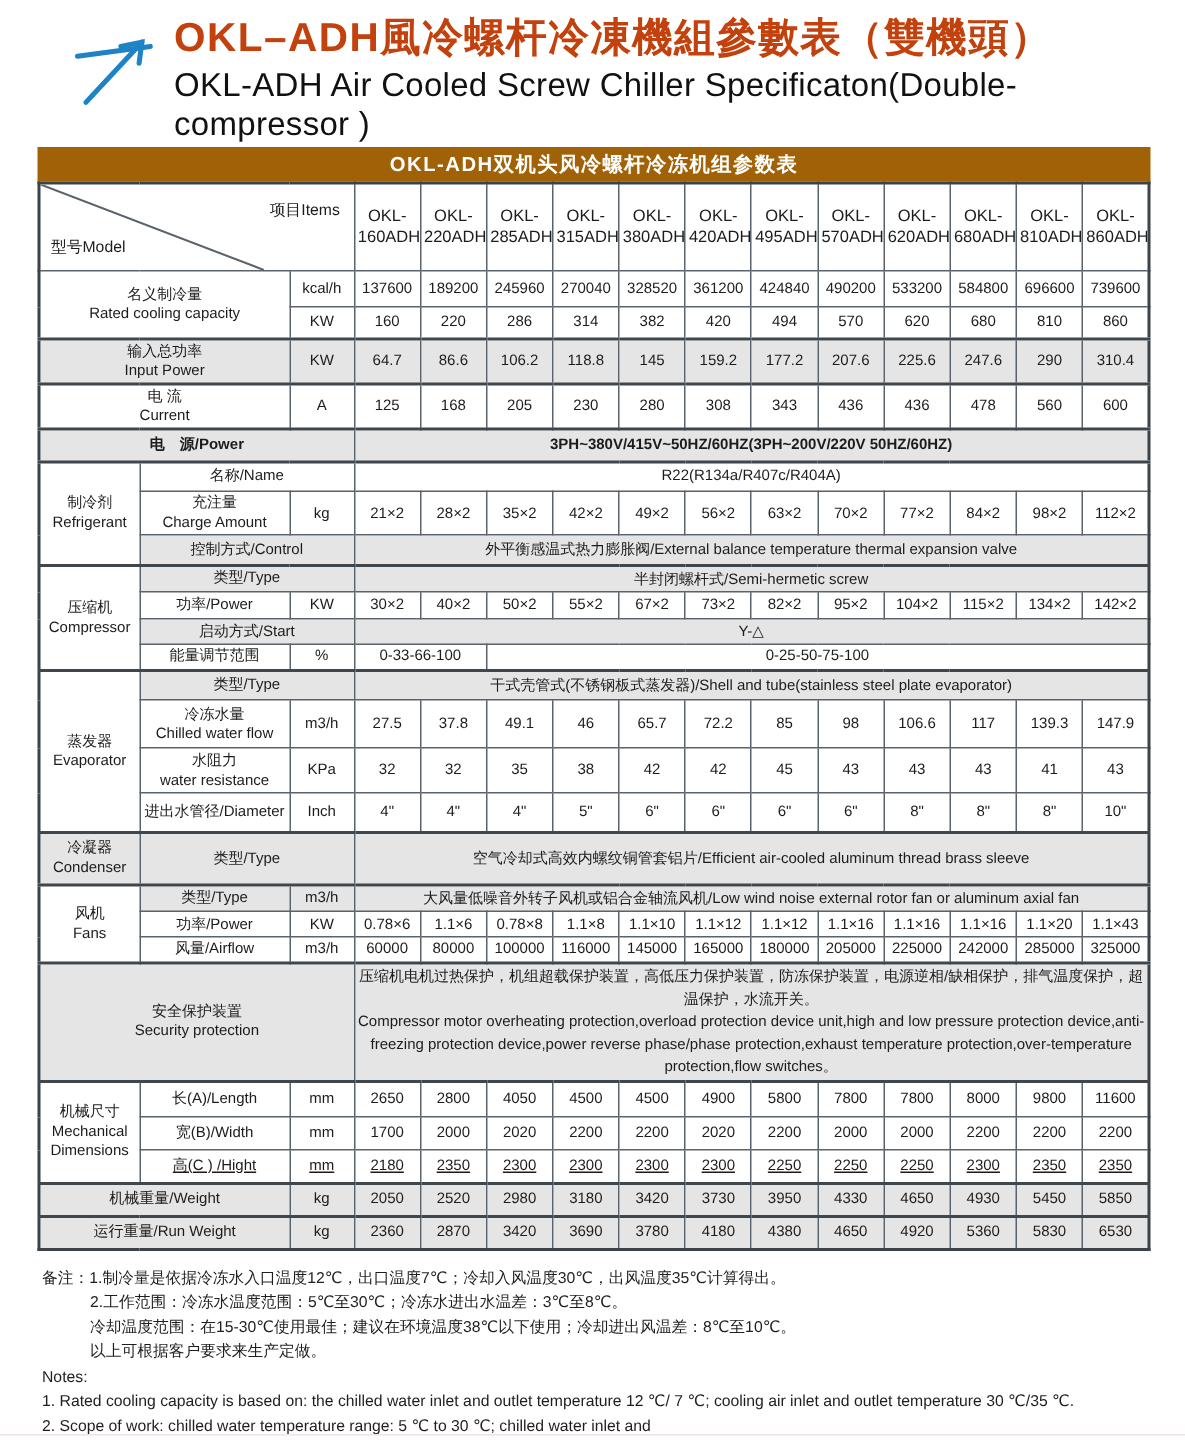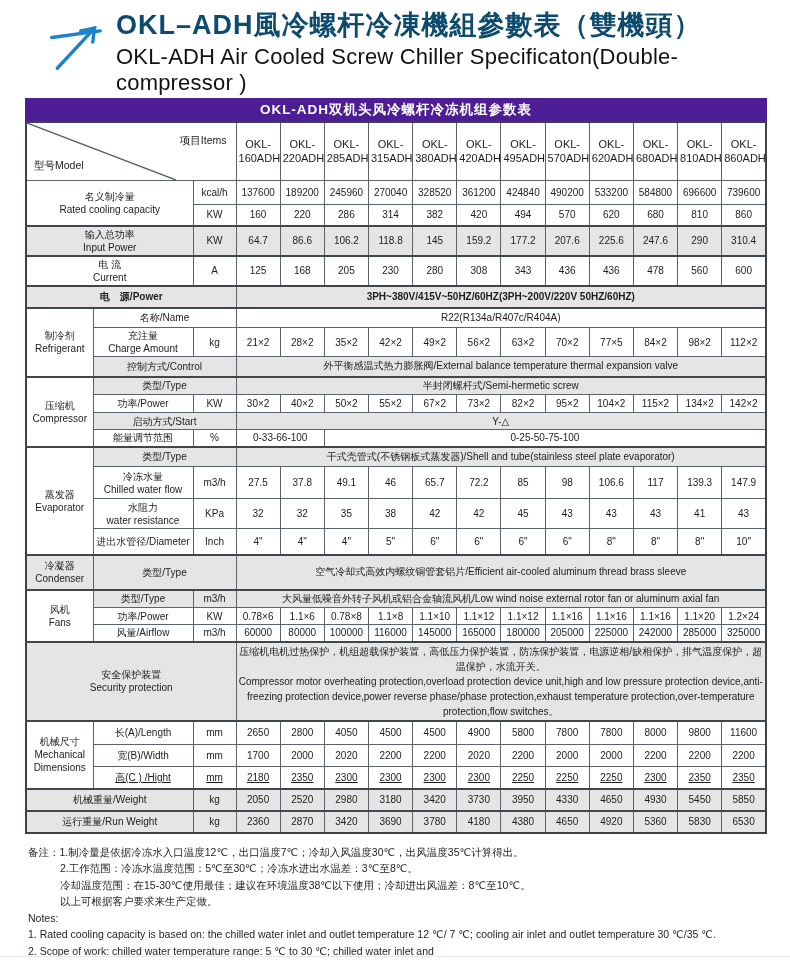--- a/index.html
+++ b/index.html
@@ -5,26 +5,26 @@
   html,body{margin:0;padding:0;}
   body{
     width:790px;height:963px;background:#ffffff;
     font-family:"Liberation Sans","DejaVu Sans",sans-serif;
     color:#1c1c1c;position:relative;overflow:hidden;
   }
   
   .pg-header{display:flex;align-items:flex-start;padding:10px 0 0 44px;height:84px;box-sizing:border-box;}
   .logo{width:62px;height:56px;margin-top:6px;flex:0 0 auto;}
   .titles{margin-left:10px;}
-  .title-zh{font-size:27px;font-weight:bold;color:#0c4a6e;letter-spacing:1px;line-height:1.15;}
+  .title-zh{font-size:27px;font-weight:bold;color:#c2410c;letter-spacing:1px;line-height:1.15;}
   .title-en{font-size:22px;font-weight:400;color:#111;margin-top:3px;letter-spacing:0.2px;}
   
   .table-wrap{margin:14px 23px 0 25px;width:742px;box-sizing:border-box;}
   .table-title{
-    background:#4c1d95;color:#fff;text-align:center;
+    background:#a16207;color:#fff;text-align:center;
     font-size:13.5px;font-weight:600;letter-spacing:1px;
     height:23px;line-height:23px;
   }
   table.spec{
     border-collapse:collapse;table-layout:fixed;width:742px;
     font-size:10px;
   }
   table.spec th, table.spec td{
     border:1px solid #5a636b;text-align:center;vertical-align:middle;
     padding:1px 2px;white-space:pre-line;background:#fff;color:#1c1c1c;
@@ -244,21 +244,21 @@
 Charge Amount</td>
             <td class="unit" data-name="ref-charge-unit">kg</td>
             <td data-name="ref-charge-value-160adh">21×2</td>
             <td data-name="ref-charge-value-220adh">28×2</td>
             <td data-name="ref-charge-value-285adh">35×2</td>
             <td data-name="ref-charge-value-315adh">42×2</td>
             <td data-name="ref-charge-value-380adh">49×2</td>
             <td data-name="ref-charge-value-420adh">56×2</td>
             <td data-name="ref-charge-value-495adh">63×2</td>
             <td data-name="ref-charge-value-570adh">70×2</td>
-            <td data-name="ref-charge-value-620adh">77×5</td>
+            <td data-name="ref-charge-value-620adh">77×2</td>
             <td data-name="ref-charge-value-680adh">84×2</td>
             <td data-name="ref-charge-value-810adh">98×2</td>
             <td data-name="ref-charge-value-860adh">112×2</td>
           </tr>
           <tr data-name="row-ref-control" class="shade">
             <td colspan="2" class="label" data-name="ref-control-label">控制方式/Control</td>
             <td colspan="12" class="span" data-name="ref-control-span">外平衡感温式热力膨胀阀/External balance temperature thermal expansion valve</td>
           </tr>
           <tr data-name="row-comp-type" class="shade thick">
             <td rowspan="4" class="group group-white" data-name="comp-type-group">压缩机
@@ -368,21 +368,21 @@
             <td data-name="fan-power-value-220adh">1.1×6</td>
             <td data-name="fan-power-value-285adh">0.78×8</td>
             <td data-name="fan-power-value-315adh">1.1×8</td>
             <td data-name="fan-power-value-380adh">1.1×10</td>
             <td data-name="fan-power-value-420adh">1.1×12</td>
             <td data-name="fan-power-value-495adh">1.1×12</td>
             <td data-name="fan-power-value-570adh">1.1×16</td>
             <td data-name="fan-power-value-620adh">1.1×16</td>
             <td data-name="fan-power-value-680adh">1.1×16</td>
             <td data-name="fan-power-value-810adh">1.1×20</td>
-            <td data-name="fan-power-value-860adh">1.2×24</td>
+            <td data-name="fan-power-value-860adh">1.1×43</td>
           </tr>
           <tr data-name="row-fan-airflow">
             <td class="label" data-name="fan-airflow-label">风量/Airflow</td>
             <td class="unit" data-name="fan-airflow-unit">m3/h</td>
             <td data-name="fan-airflow-value-160adh">60000</td>
             <td data-name="fan-airflow-value-220adh">80000</td>
             <td data-name="fan-airflow-value-285adh">100000</td>
             <td data-name="fan-airflow-value-315adh">116000</td>
             <td data-name="fan-airflow-value-380adh">145000</td>
             <td data-name="fan-airflow-value-420adh">165000</td>

